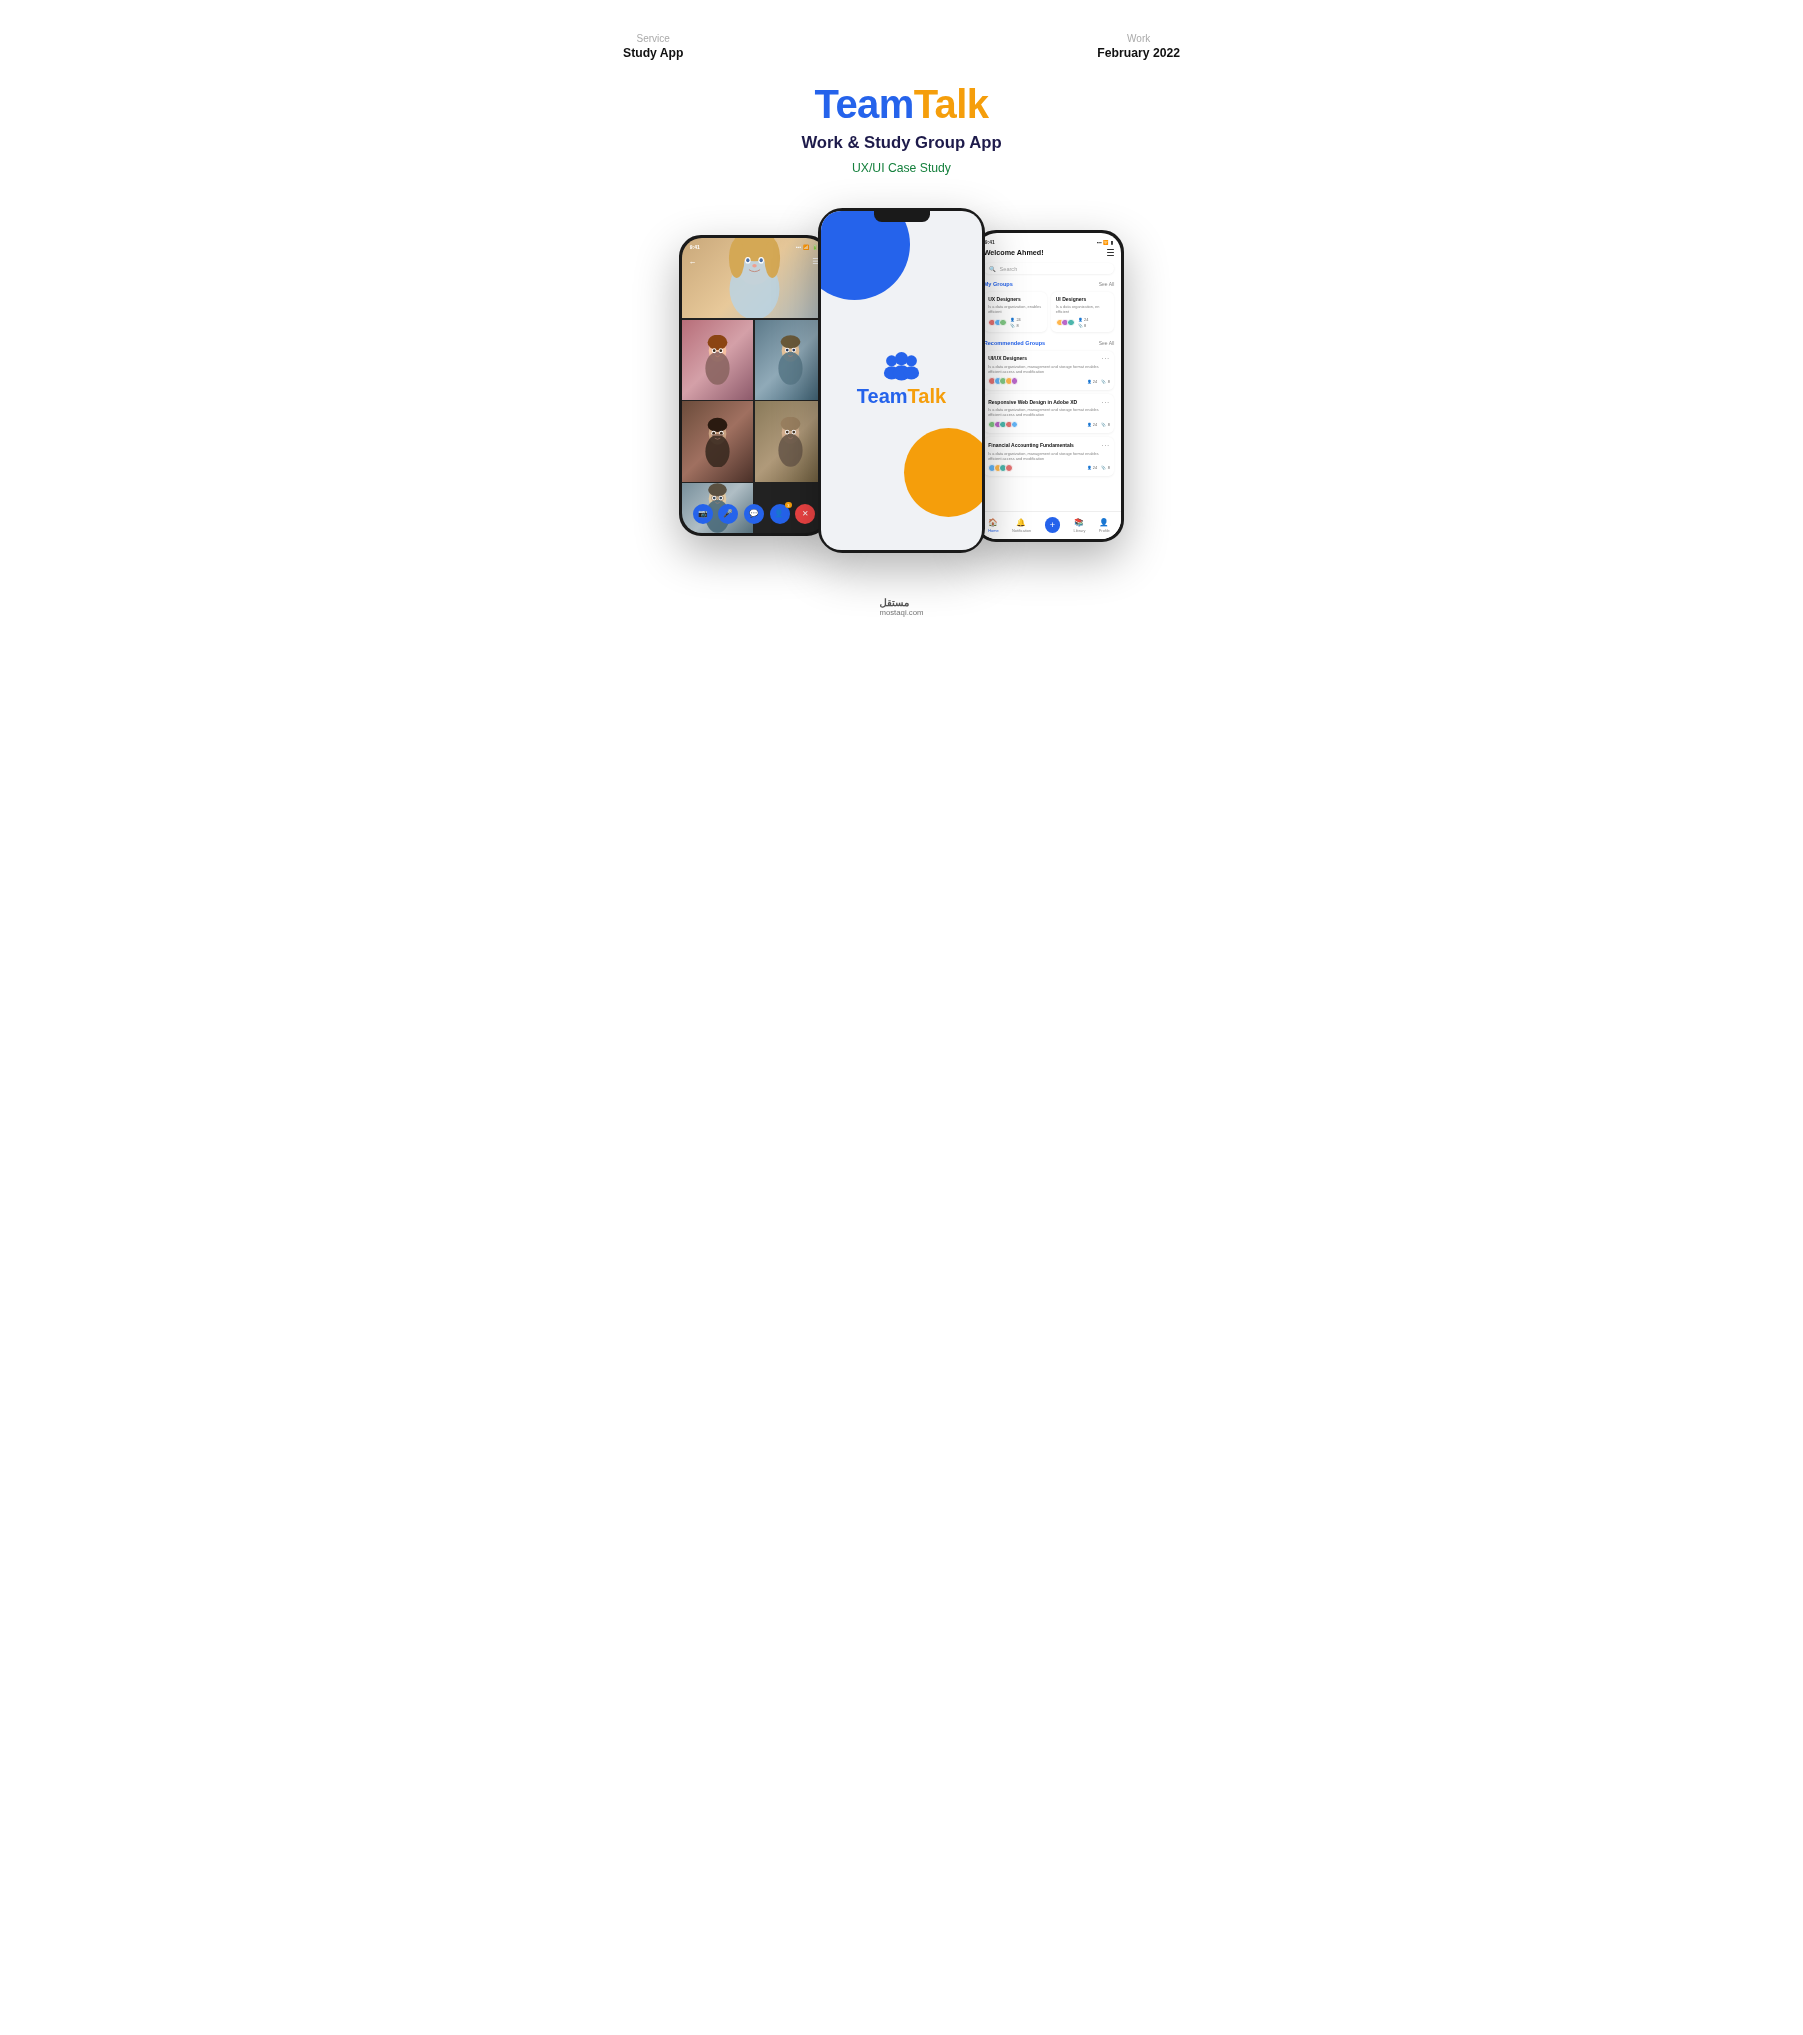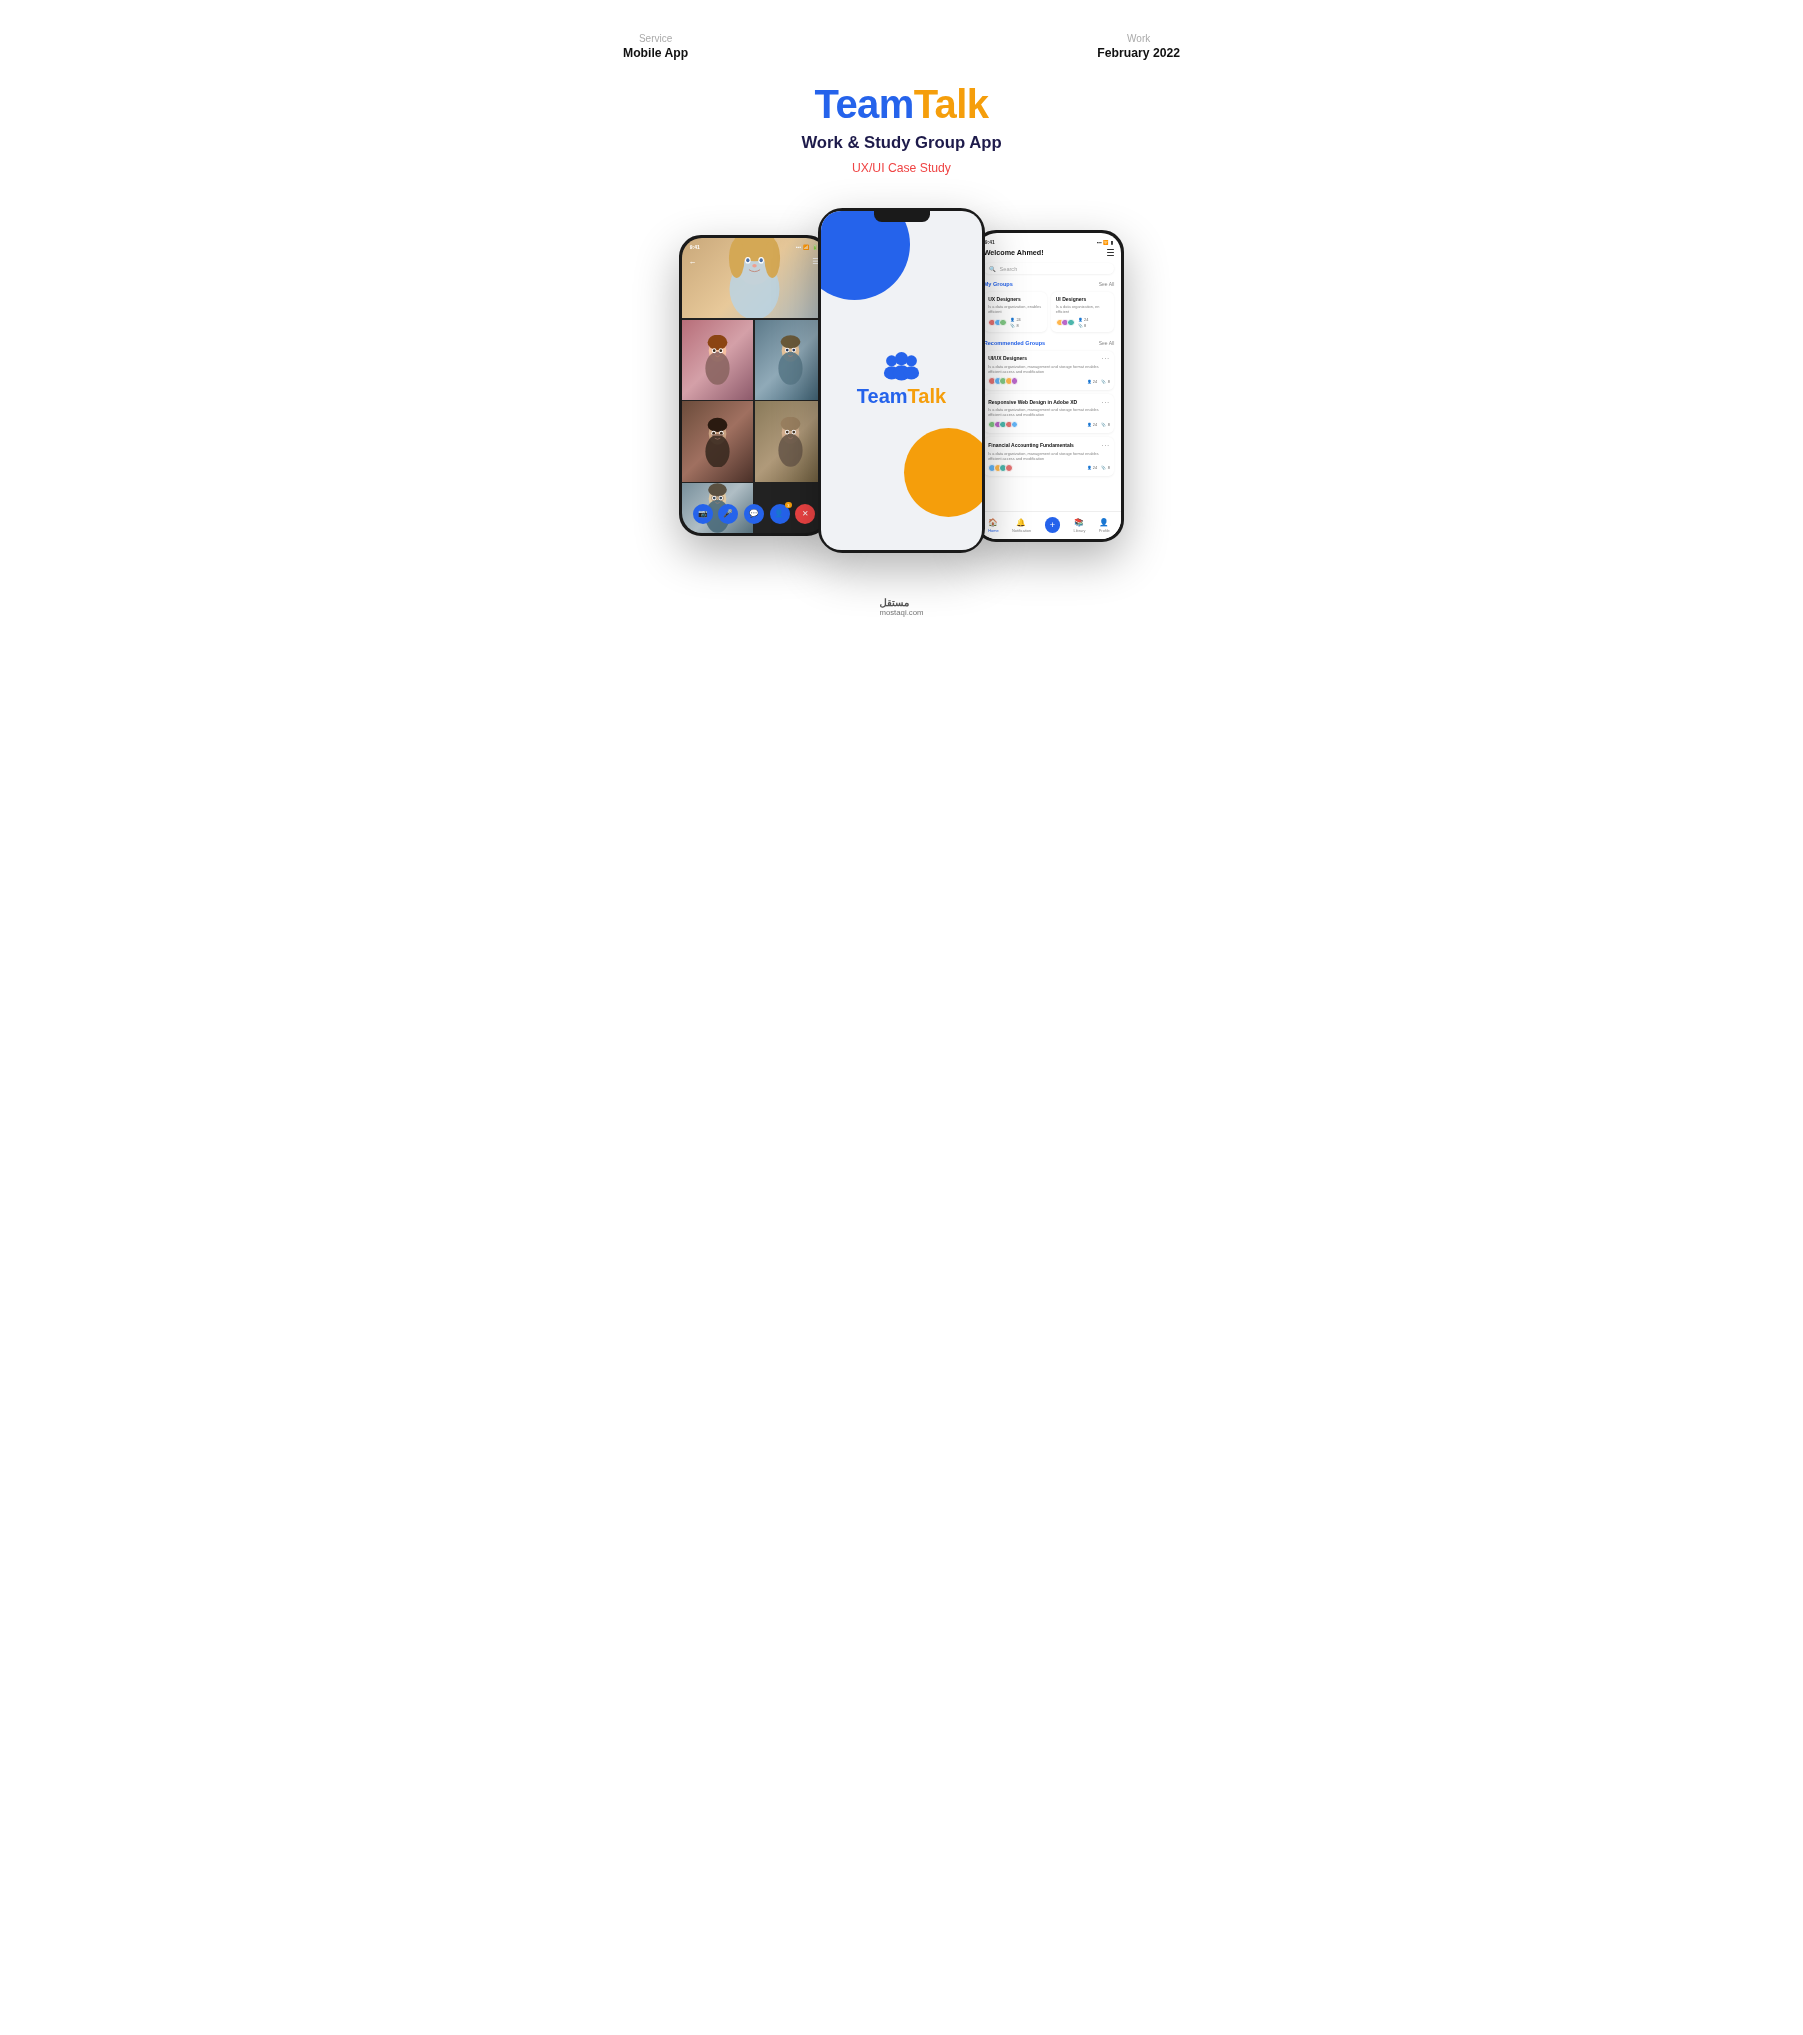--- a/index.html
+++ b/index.html
@@ -55,21 +55,21 @@
 
     .app-subtitle {
       font-size: 16.7px;
       font-weight: 700;
       color: #1e1b4b;
       margin-bottom: 7.8px;
     }
 
     .case-study-label {
       font-size: 12.2px;
-      color: #ef4444;
+      color: #15803d;
       margin-bottom: 33px;
     }
 
     
     .phones-row {
       display: flex;
       align-items: flex-end;
       justify-content: center;
       gap: 0px;
       width: 100%;
@@ -533,21 +533,21 @@
     }
   </style>
 </head>
 <body>
 
 <div class="page-wrapper">
 
   <div class="meta-row">
     <div class="meta-block">
       <div class="meta-label">Service</div>
-      <div class="meta-value">Mobile App</div>
+      <div class="meta-value">Study App</div>
     </div>
     <div class="meta-block">
       <div class="meta-label">Work</div>
       <div class="meta-value">February 2022</div>
     </div>
   </div>
 
   <div class="app-title">
     <span class="title-team">Team</span><span class="title-talk">Talk</span>
   </div>

